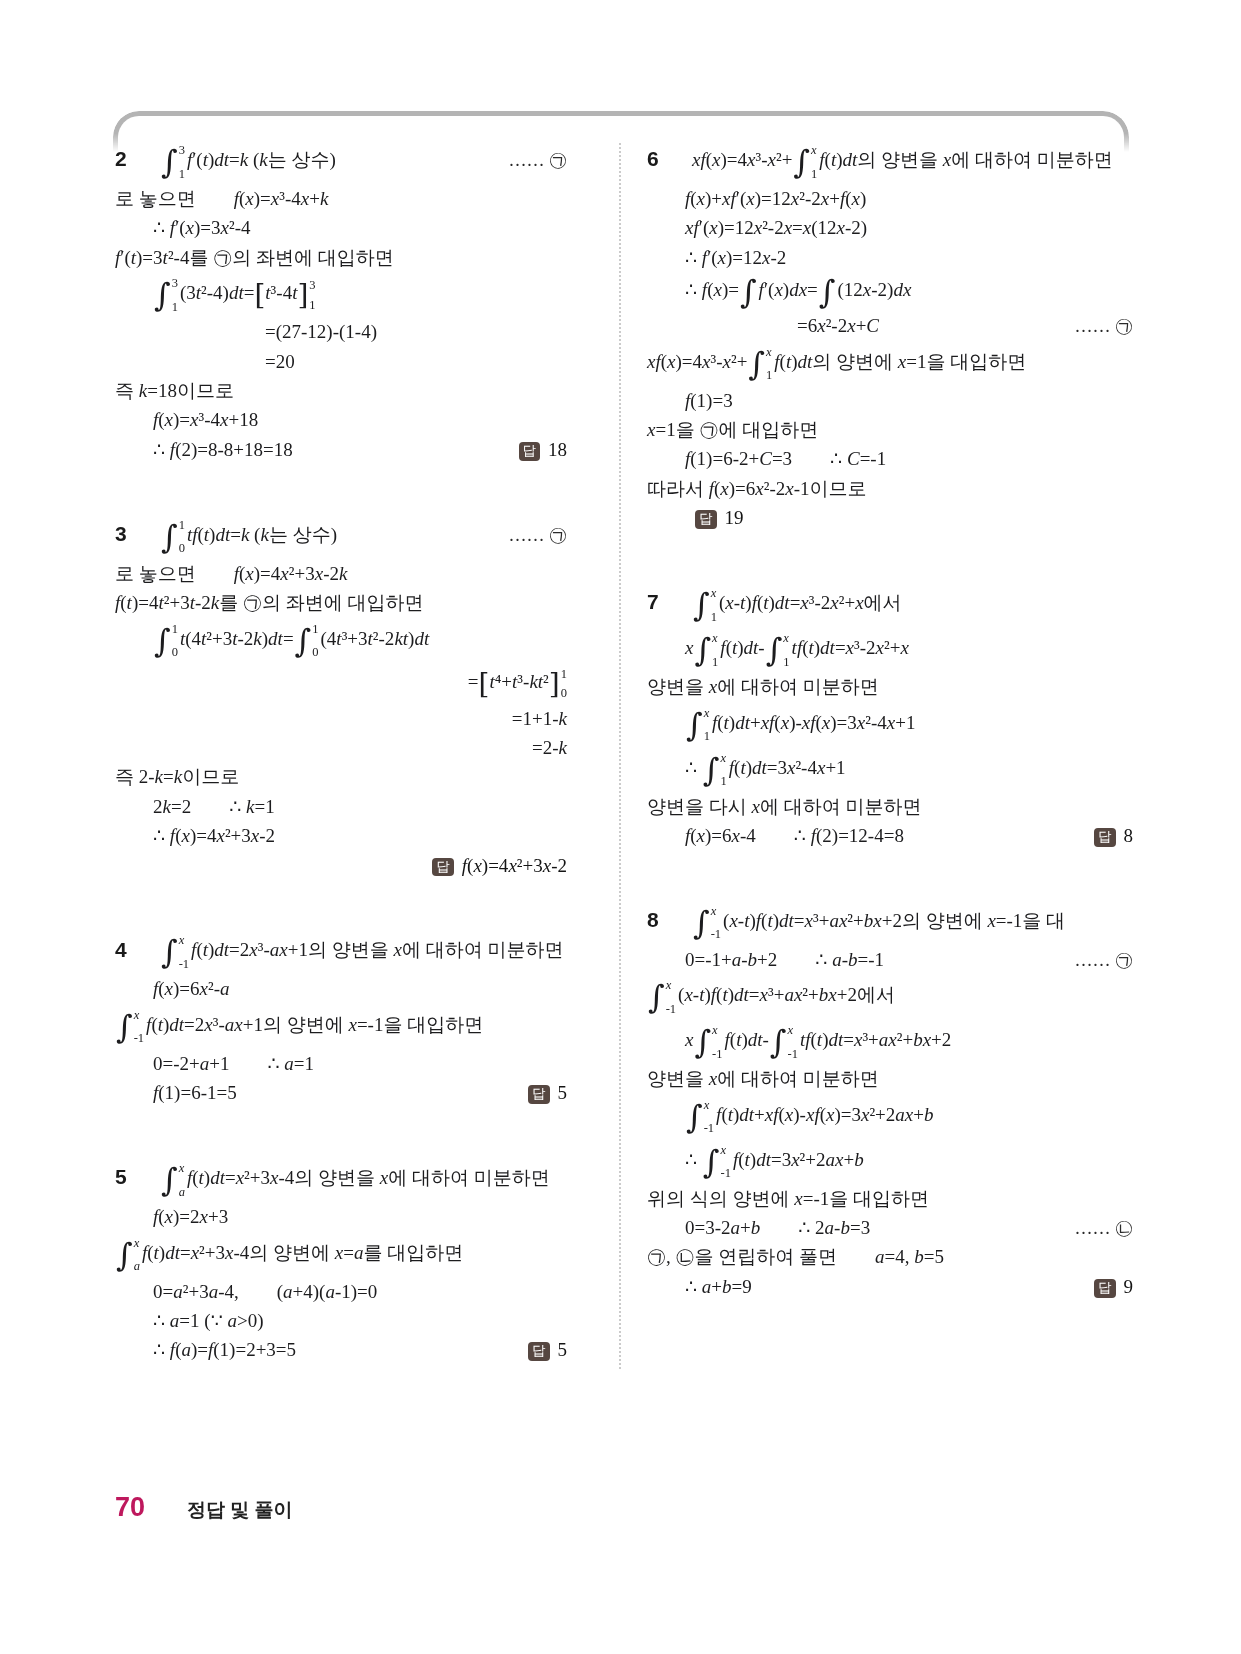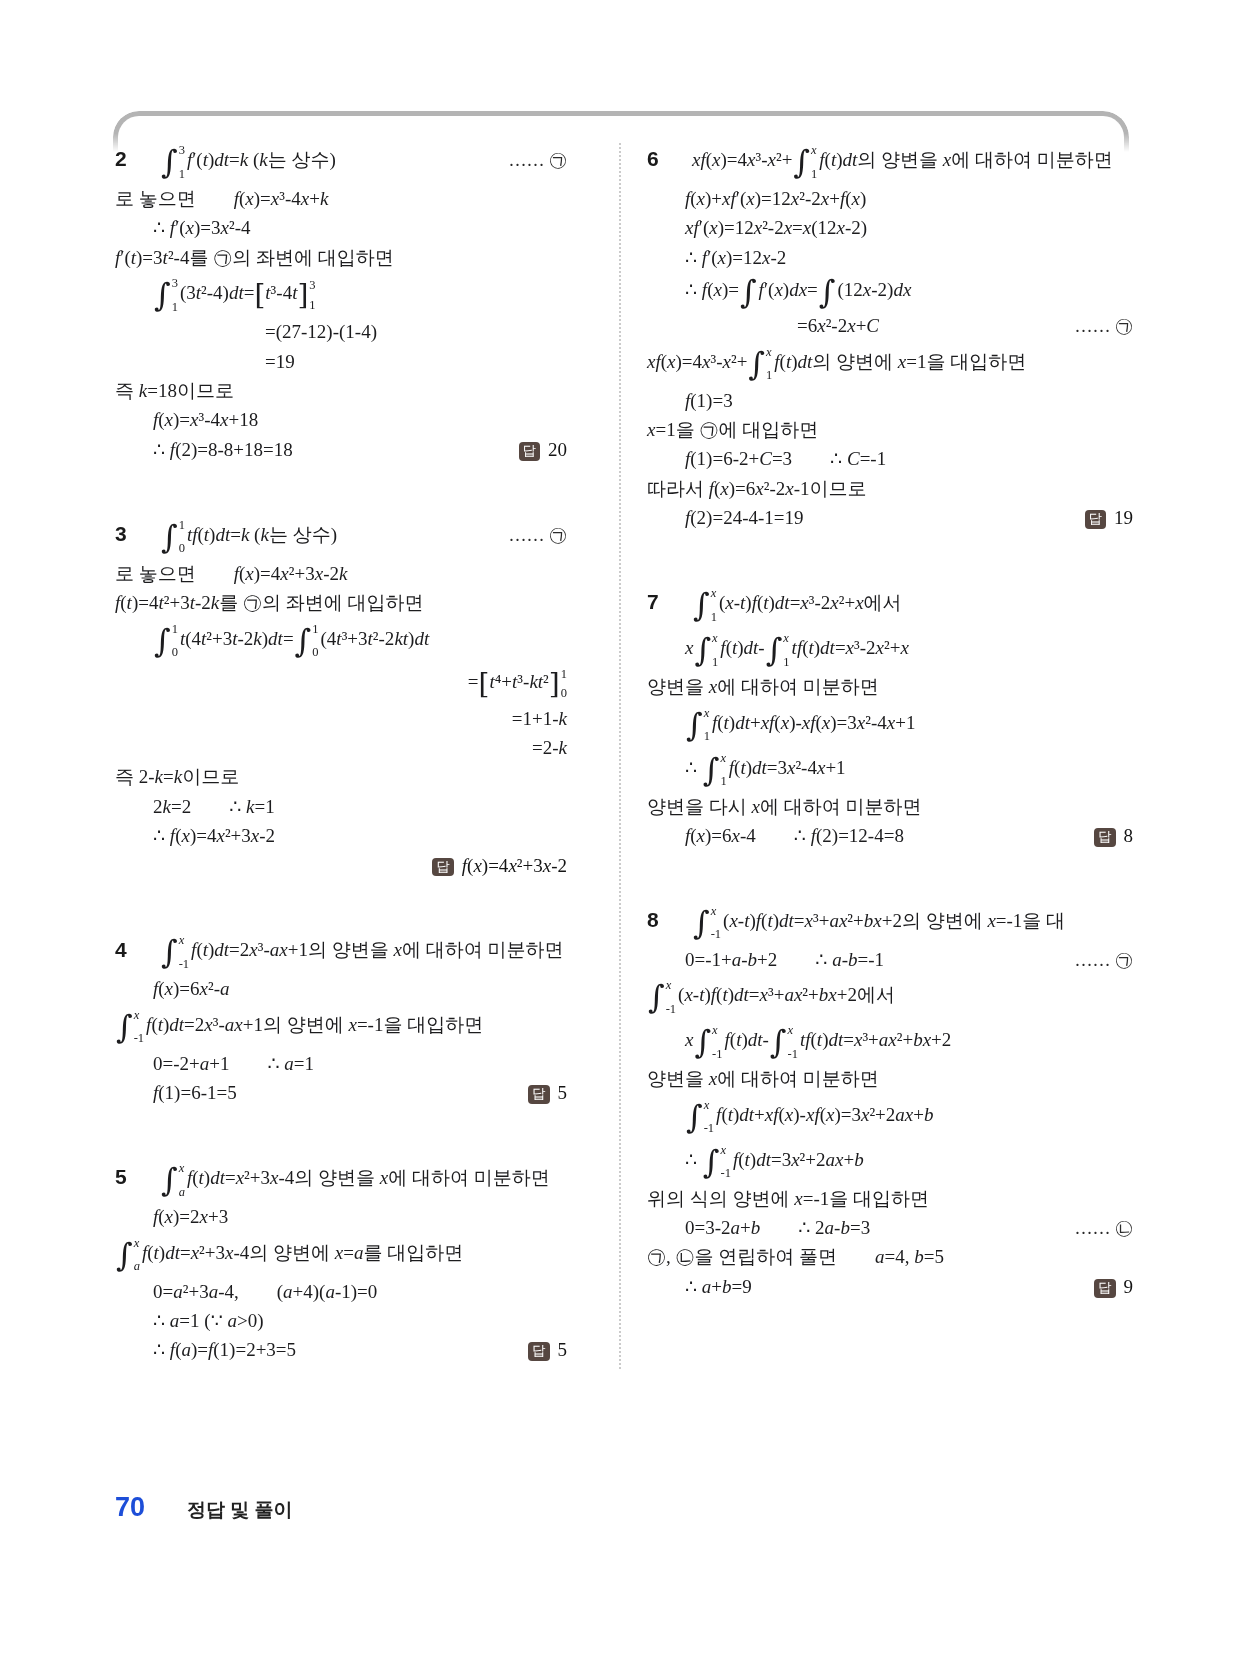--- a/index.html
+++ b/index.html
@@ -56,41 +56,41 @@
     margin-left:1px;padding:1px 0;
   }
   .ihi{display:block;}
   .ilo{display:block;}
   .bigb{font-size:28px;line-height:1;vertical-align:middle;font-family:"DejaVu Serif",serif;}
   .blim{height:32px;}
   .footer{
     position:absolute;left:115px;top:1492px;display:flex;align-items:baseline;
     font-family:"Liberation Sans","DejaVu Sans",sans-serif;
   }
-  .fpage{font-size:27px;font-weight:bold;color:#1d4ed8;text-align:right;}
+  .fpage{font-size:27px;font-weight:bold;color:#be185d;text-align:right;}
   .flabel{font-size:19px;font-weight:bold;color:#222;margin-left:42px;text-align:right;}
 </style>
 </head>
 <body style="--frame: #b4b4b4; --divider: #cbcbcb; --badge: #564741; color: rgb(28, 28, 30);">
 
 <div class="frame-arc"></div>
 
 <div class="columns">
   <div class="colL" id="col-left">
       <div class="problem">
         <div class="line ind0"><span class="pnum">2</span><span class="lc"><span class="int"><span class="isym">∫</span><span class="ilim "><span class="ihi">3</span><span class="ilo">1</span></span></span><i>f</i>′(<i>t</i>)<i>d</i><i>t</i>=<i>k</i> (<i>k</i>는 상수)</span><span class="tag">…… ㉠</span></div>
         <div class="line ind0"><span class="lc">로 놓으면  <i>f</i>(<i>x</i>)=<i>x</i>³-4<i>x</i>+<i>k</i></span></div>
         <div class="line ind1"><span class="lc">∴ <i>f</i>′(<i>x</i>)=3<i>x</i>²-4</span></div>
         <div class="line ind0"><span class="lc"><i>f</i>′(<i>t</i>)=3<i>t</i>²-4를 ㉠의 좌변에 대입하면</span></div>
         <div class="line ind1"><span class="lc"><span class="int"><span class="isym">∫</span><span class="ilim "><span class="ihi">3</span><span class="ilo">1</span></span></span>(3<i>t</i>²-4)<i>d</i><i>t</i>=<span class="bigb">[</span><i>t</i>³-4<i>t</i><span class="bigb">]</span><span class="ilim blim"><span class="ihi">3</span><span class="ilo">1</span></span></span></div>
         <div class="line ind2"><span class="lc">=(27-12)-(1-4)</span></div>
-        <div class="line ind2"><span class="lc">=19</span></div>
+        <div class="line ind2"><span class="lc">=20</span></div>
         <div class="line ind0"><span class="lc">즉 <i>k</i>=18이므로</span></div>
         <div class="line ind1"><span class="lc"><i>f</i>(<i>x</i>)=<i>x</i>³-4<i>x</i>+18</span></div>
-        <div class="line ind1"><span class="lc">∴ <i>f</i>(2)=8-8+18=18</span><span class="ansr"><span class="abadge">답</span><span class="aval">20</span></span></div>
+        <div class="line ind1"><span class="lc">∴ <i>f</i>(2)=8-8+18=18</span><span class="ansr"><span class="abadge">답</span><span class="aval">18</span></span></div>
       </div>
       <div class="problem">
         <div class="line ind0"><span class="pnum">3</span><span class="lc"><span class="int"><span class="isym">∫</span><span class="ilim "><span class="ihi">1</span><span class="ilo">0</span></span></span><i>t</i><i>f</i>(<i>t</i>)<i>d</i><i>t</i>=<i>k</i> (<i>k</i>는 상수)</span><span class="tag">…… ㉠</span></div>
         <div class="line ind0"><span class="lc">로 놓으면  <i>f</i>(<i>x</i>)=4<i>x</i>²+3<i>x</i>-2<i>k</i></span></div>
         <div class="line ind0"><span class="lc"><i>f</i>(<i>t</i>)=4<i>t</i>²+3<i>t</i>-2<i>k</i>를 ㉠의 좌변에 대입하면</span></div>
         <div class="line ind1"><span class="lc"><span class="int"><span class="isym">∫</span><span class="ilim "><span class="ihi">1</span><span class="ilo">0</span></span></span><i>t</i>(4<i>t</i>²+3<i>t</i>-2<i>k</i>)<i>d</i><i>t</i>=<span class="int"><span class="isym">∫</span><span class="ilim "><span class="ihi">1</span><span class="ilo">0</span></span></span>(4<i>t</i>³+3<i>t</i>²-2<i>k</i><i>t</i>)<i>d</i><i>t</i></span></div>
         <div class="line ind3"><span class="lc">=<span class="bigb">[</span><i>t</i>⁴+<i>t</i>³-<i>k</i><i>t</i>²<span class="bigb">]</span><span class="ilim blim"><span class="ihi">1</span><span class="ilo">0</span></span></span></div>
         <div class="line ind3"><span class="lc">=1+1-<i>k</i></span></div>
         <div class="line ind3"><span class="lc">=2-<i>k</i></span></div>
         <div class="line ind0"><span class="lc">즉 2-<i>k</i>=<i>k</i>이므로</span></div>
@@ -121,21 +121,21 @@
         <div class="line ind1"><span class="lc"><i>f</i>(<i>x</i>)+<i>x</i><i>f</i>′(<i>x</i>)=12<i>x</i>²-2<i>x</i>+<i>f</i>(<i>x</i>)</span></div>
         <div class="line ind1"><span class="lc"><i>x</i><i>f</i>′(<i>x</i>)=12<i>x</i>²-2<i>x</i>=<i>x</i>(12<i>x</i>-2)</span></div>
         <div class="line ind1"><span class="lc">∴ <i>f</i>′(<i>x</i>)=12<i>x</i>-2</span></div>
         <div class="line ind1"><span class="lc">∴ <i>f</i>(<i>x</i>)=<span class="int"><span class="isym">∫</span></span><i>f</i>′(<i>x</i>)<i>d</i><i>x</i>=<span class="int"><span class="isym">∫</span></span>(12<i>x</i>-2)<i>d</i><i>x</i></span></div>
         <div class="line ind2"><span class="lc">=6<i>x</i>²-2<i>x</i>+<i>C</i></span><span class="tag">…… ㉠</span></div>
         <div class="line ind0"><span class="lc"><i>x</i><i>f</i>(<i>x</i>)=4<i>x</i>³-<i>x</i>²+<span class="int"><span class="isym">∫</span><span class="ilim "><span class="ihi"><i>x</i></span><span class="ilo">1</span></span></span><i>f</i>(<i>t</i>)<i>d</i><i>t</i>의 양변에 <i>x</i>=1을 대입하면</span></div>
         <div class="line ind1"><span class="lc"><i>f</i>(1)=3</span></div>
         <div class="line ind0"><span class="lc"><i>x</i>=1을 ㉠에 대입하면</span></div>
         <div class="line ind1"><span class="lc"><i>f</i>(1)=6-2+<i>C</i>=3  ∴ <i>C</i>=-1</span></div>
         <div class="line ind0"><span class="lc">따라서 <i>f</i>(<i>x</i>)=6<i>x</i>²-2<i>x</i>-1이므로</span></div>
-        <div class="line ind1"><span class="lc"><i>f</i>(2)=24-4-1=19</span><span class="ansr"><span class="abadge">답</span><span class="aval">19</span></span></div>
+        <div class="line ind1"><span class="ansr"><span class="abadge">답</span><span class="aval">19</span></span></div>
       </div>
       <div class="problem">
         <div class="line ind0"><span class="pnum">7</span><span class="lc"><span class="int"><span class="isym">∫</span><span class="ilim "><span class="ihi"><i>x</i></span><span class="ilo">1</span></span></span>(<i>x</i>-<i>t</i>)<i>f</i>(<i>t</i>)<i>d</i><i>t</i>=<i>x</i>³-2<i>x</i>²+<i>x</i>에서</span></div>
         <div class="line ind1"><span class="lc"><i>x</i><span class="int"><span class="isym">∫</span><span class="ilim "><span class="ihi"><i>x</i></span><span class="ilo">1</span></span></span><i>f</i>(<i>t</i>)<i>d</i><i>t</i>-<span class="int"><span class="isym">∫</span><span class="ilim "><span class="ihi"><i>x</i></span><span class="ilo">1</span></span></span><i>t</i><i>f</i>(<i>t</i>)<i>d</i><i>t</i>=<i>x</i>³-2<i>x</i>²+<i>x</i></span></div>
         <div class="line ind0"><span class="lc">양변을 <i>x</i>에 대하여 미분하면</span></div>
         <div class="line ind1"><span class="lc"><span class="int"><span class="isym">∫</span><span class="ilim "><span class="ihi"><i>x</i></span><span class="ilo">1</span></span></span><i>f</i>(<i>t</i>)<i>d</i><i>t</i>+<i>x</i><i>f</i>(<i>x</i>)-<i>x</i><i>f</i>(<i>x</i>)=3<i>x</i>²-4<i>x</i>+1</span></div>
         <div class="line ind1"><span class="lc">∴ <span class="int"><span class="isym">∫</span><span class="ilim "><span class="ihi"><i>x</i></span><span class="ilo">1</span></span></span><i>f</i>(<i>t</i>)<i>d</i><i>t</i>=3<i>x</i>²-4<i>x</i>+1</span></div>
         <div class="line ind0"><span class="lc">양변을 다시 <i>x</i>에 대하여 미분하면</span></div>
         <div class="line ind1"><span class="lc"><i>f</i>(<i>x</i>)=6<i>x</i>-4  ∴ <i>f</i>(2)=12-4=8</span><span class="ansr"><span class="abadge">답</span><span class="aval">8</span></span></div>
       </div>

